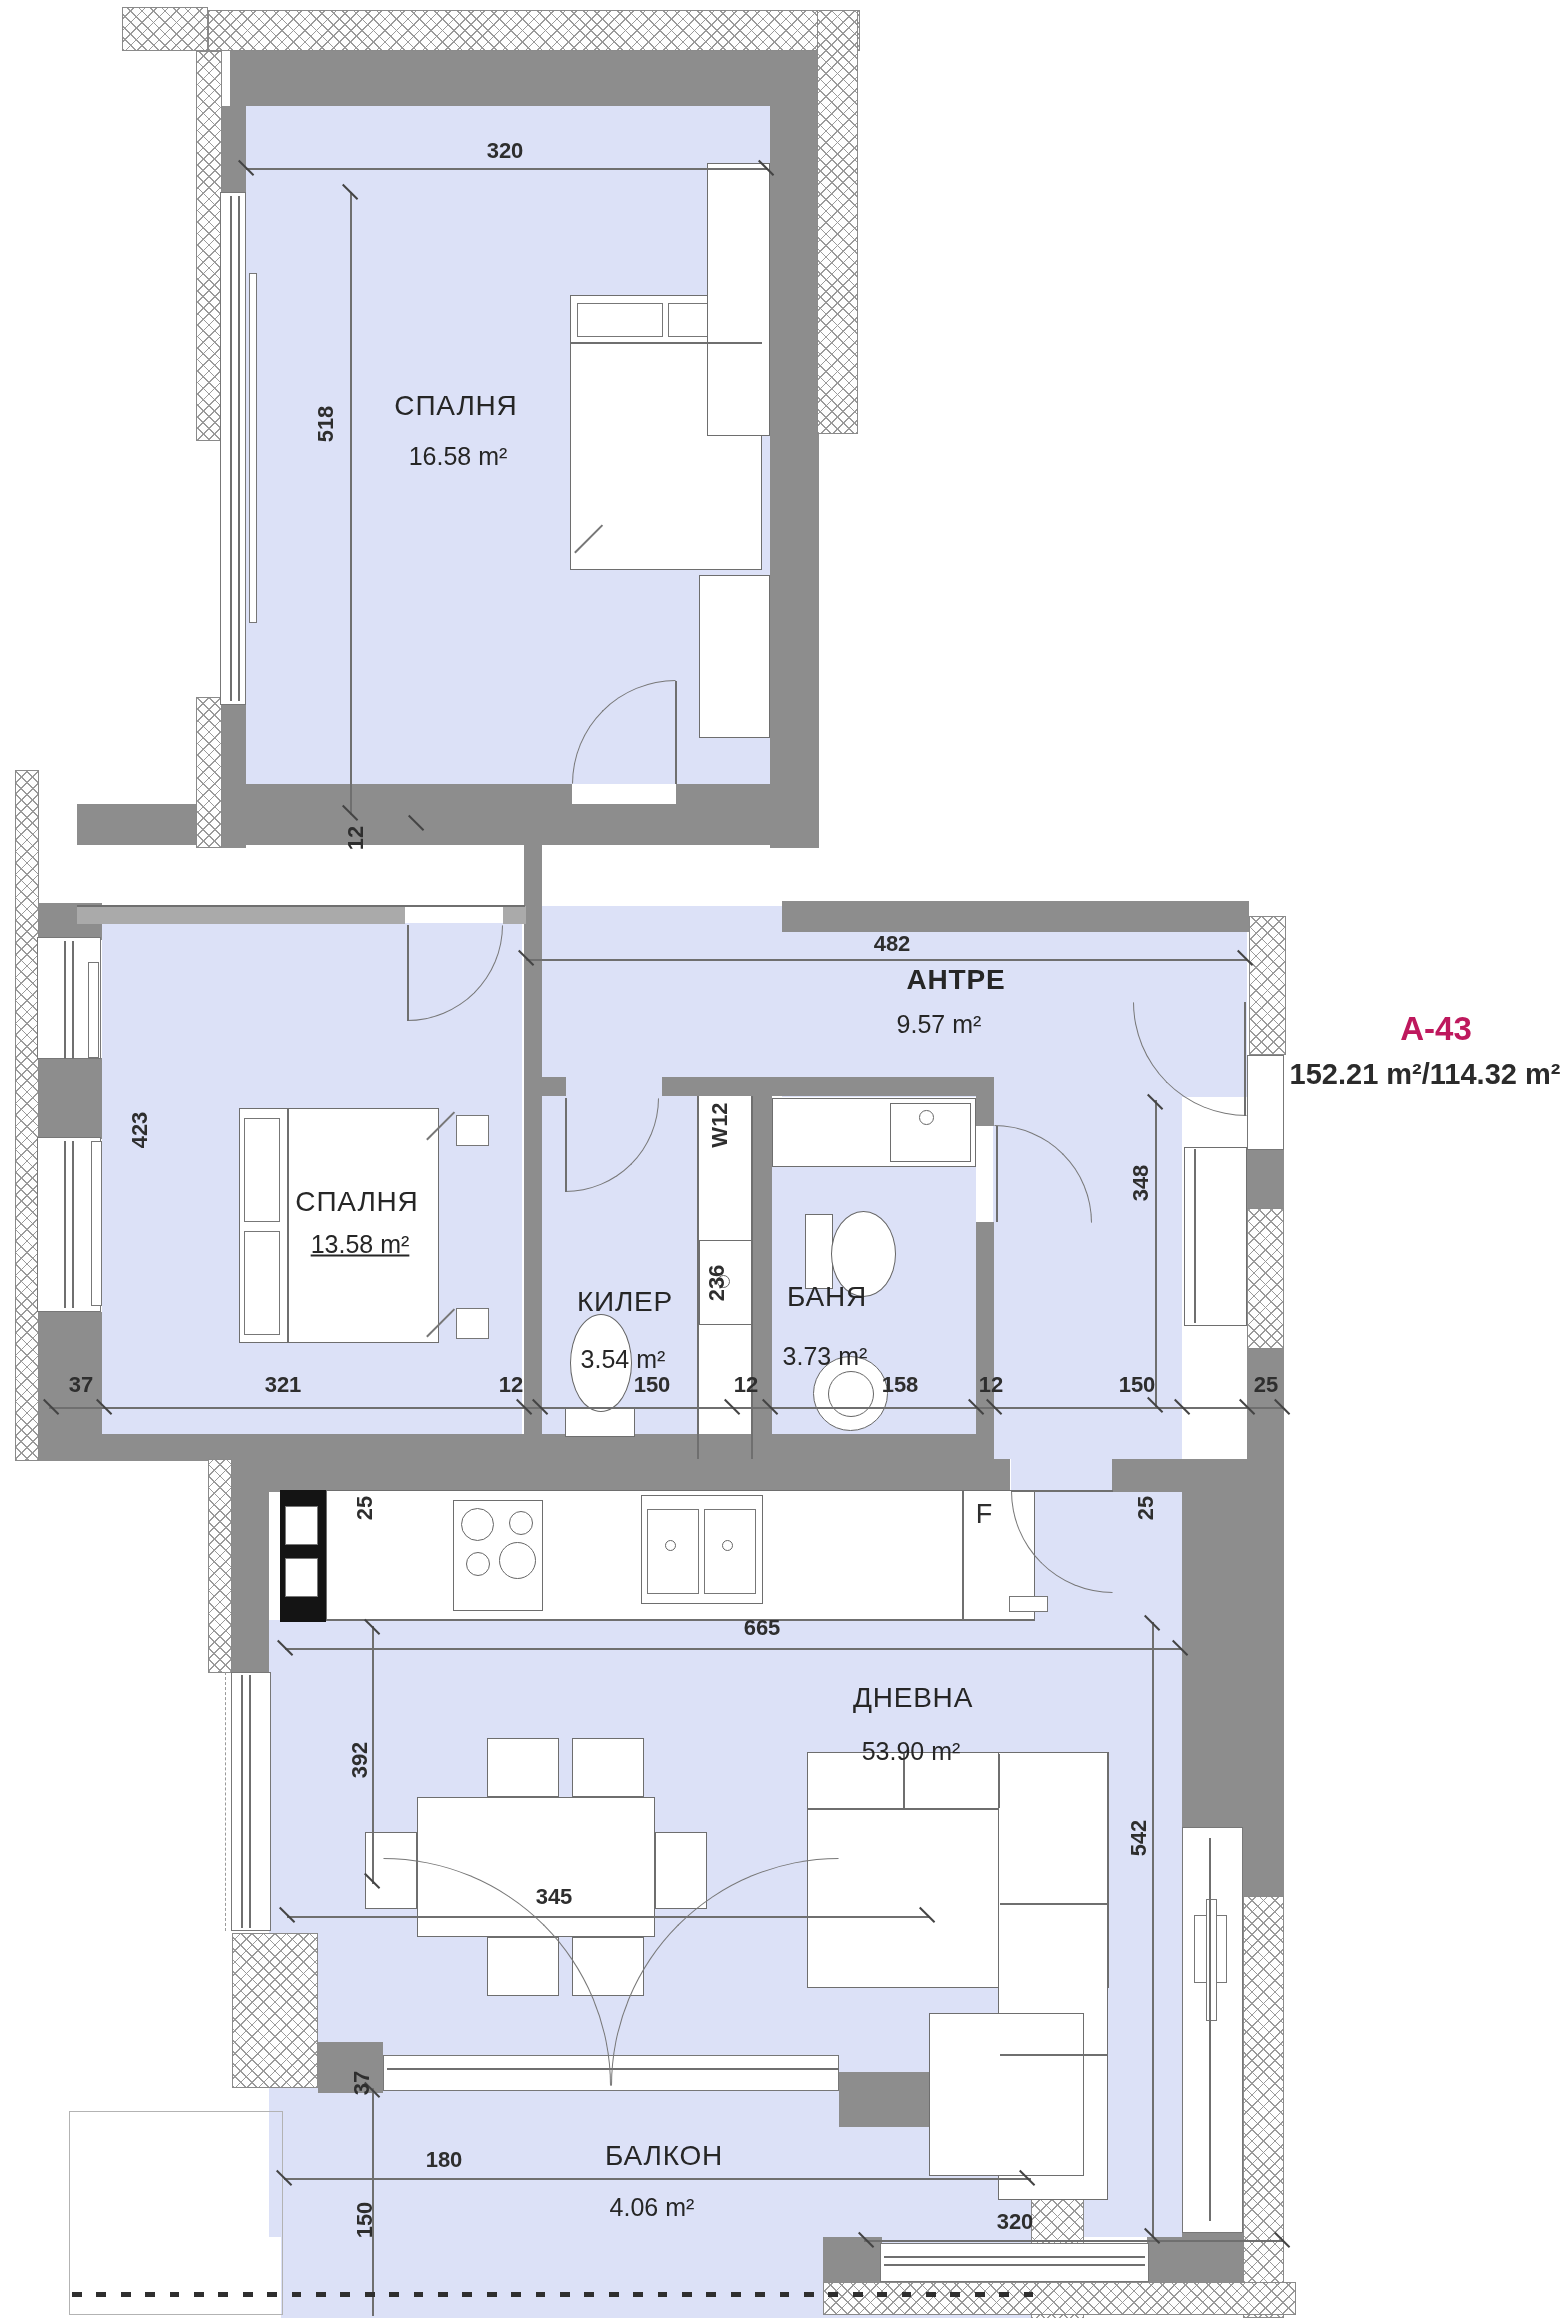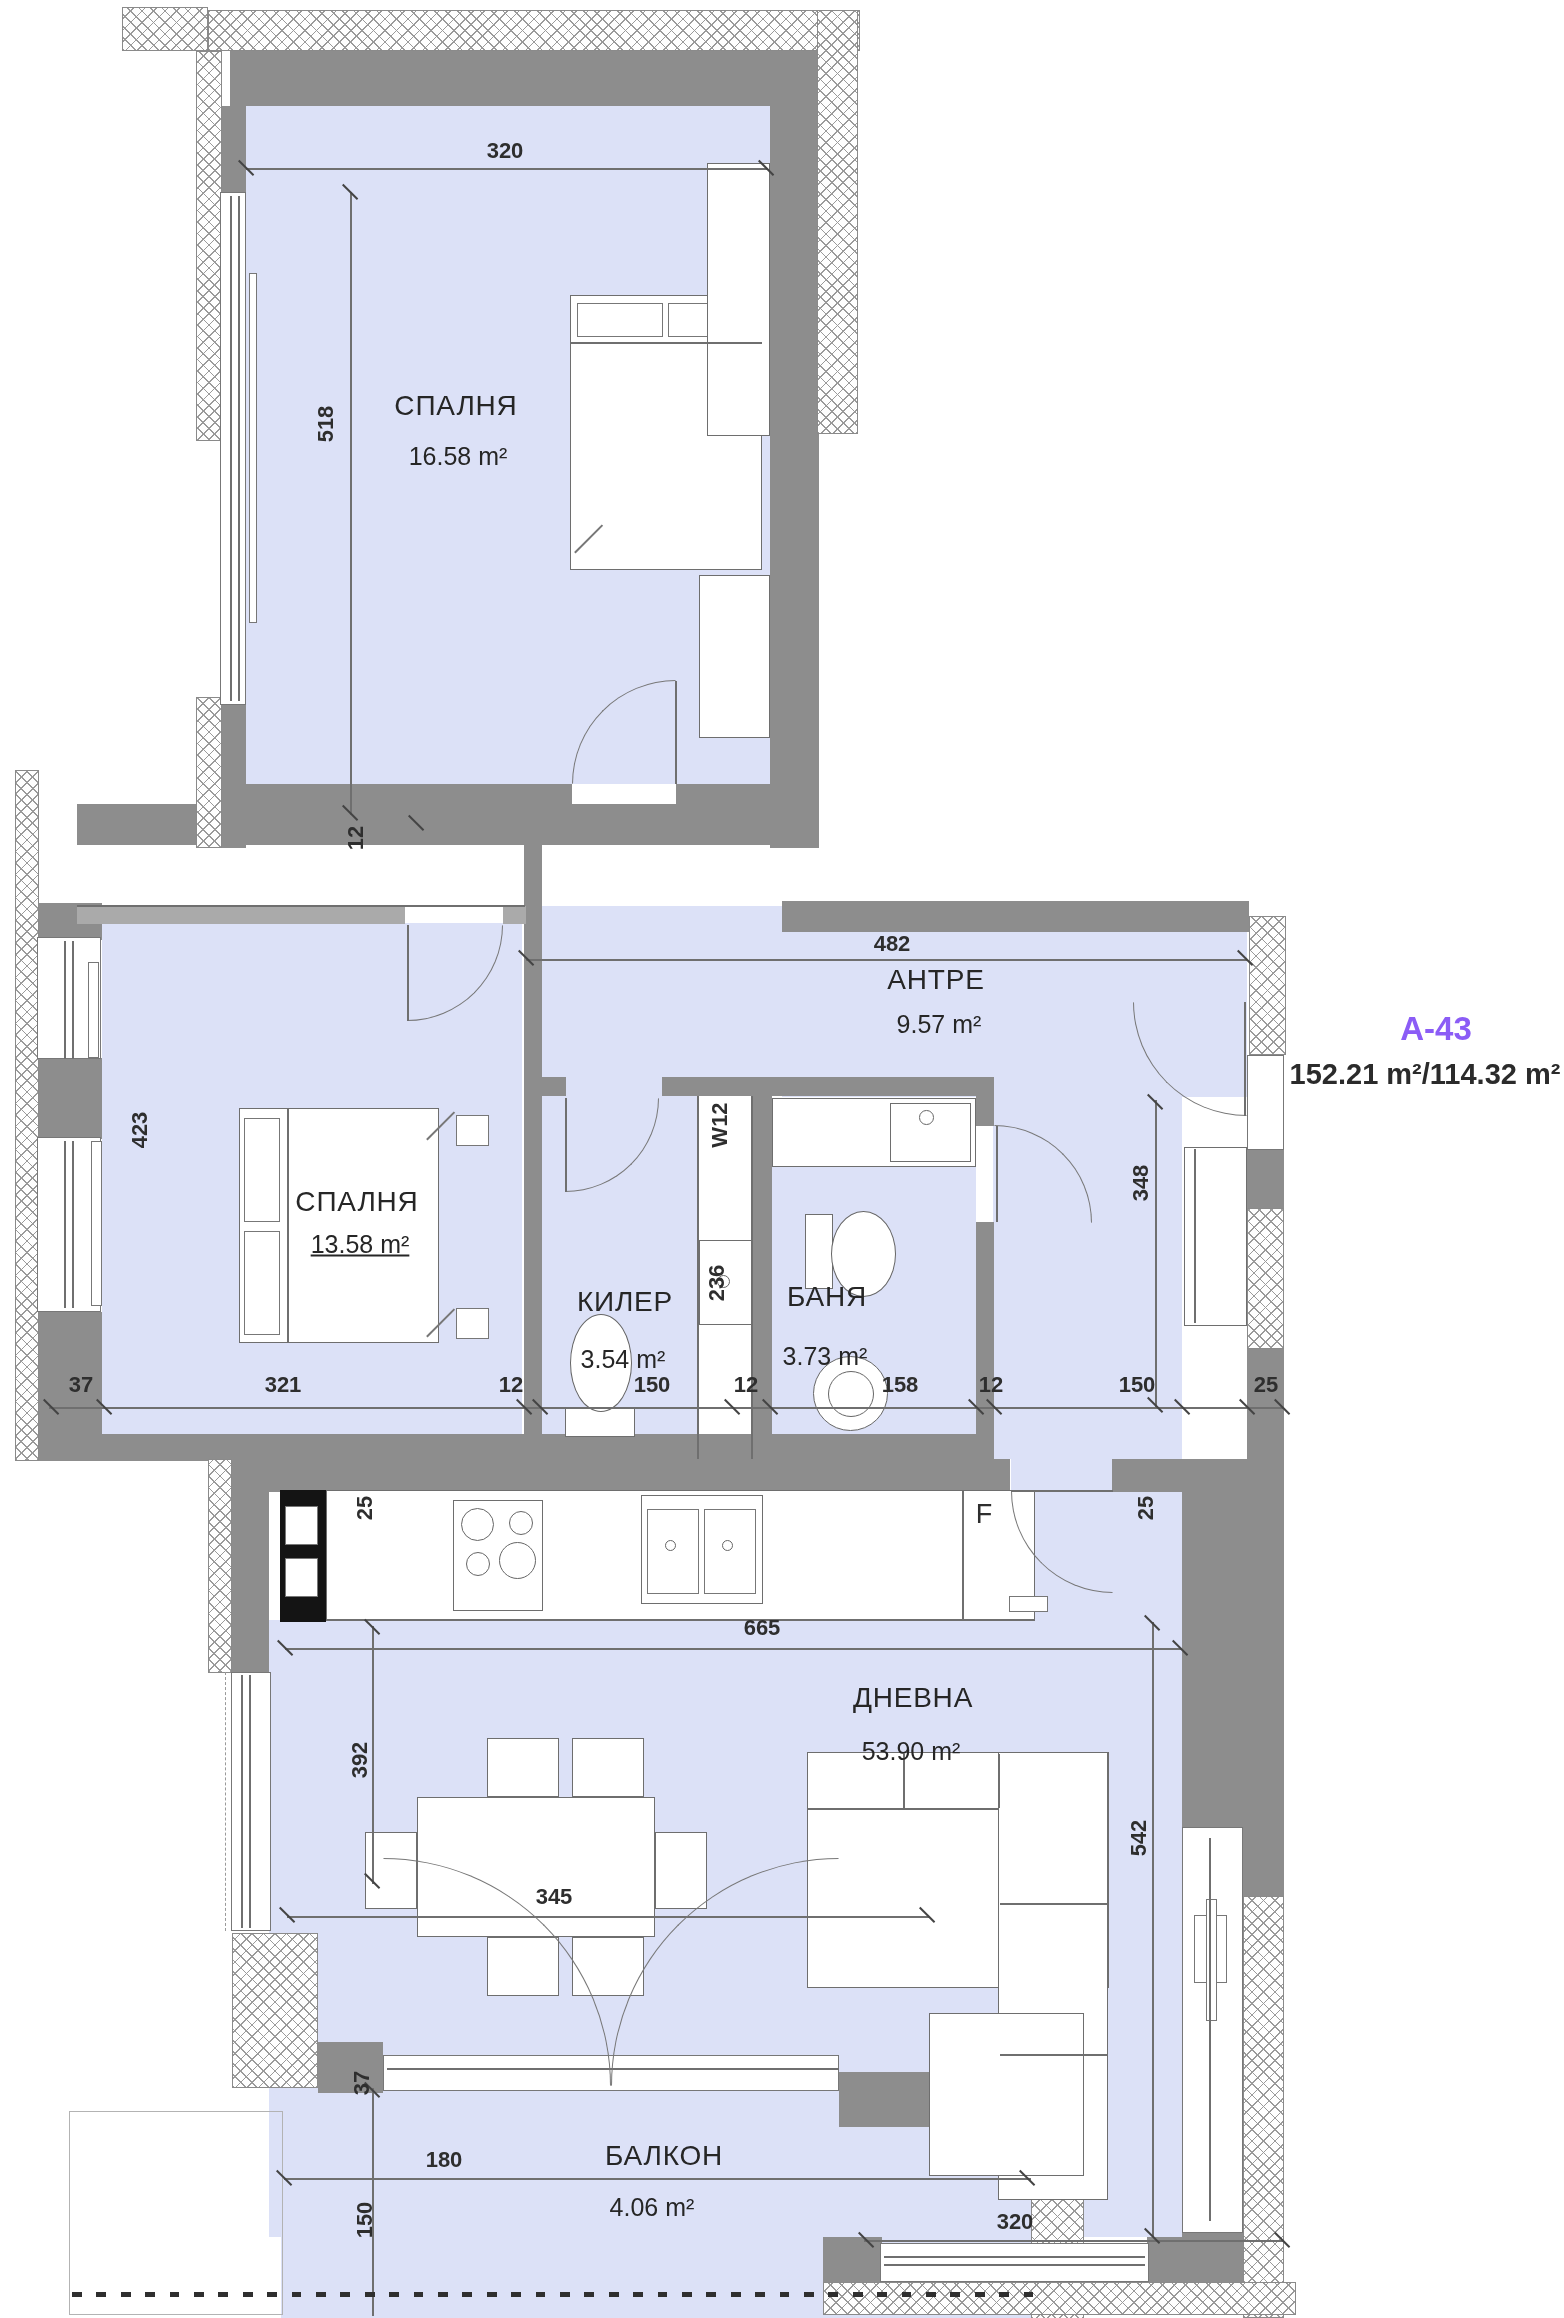--- a/index.html
+++ b/index.html
@@ -20,21 +20,21 @@
   .circ{position:absolute;border:1.6px solid #666;border-radius:50%;background:#fff;box-sizing:border-box;}
   .ell{position:absolute;border:1.6px solid #666;border-radius:50%;background:#fff;box-sizing:border-box;}
   .blk{position:absolute;background:#141414;}
   .dim{position:absolute;transform:translate(-50%,-50%);font-size:22px;font-weight:700;color:#2e2e2e;white-space:nowrap;}
   .dim.v{transform:translate(-50%,-50%) rotate(-90deg);}
   .rlbl{position:absolute;transform:translate(-50%,-50%);font-size:28px;color:#262626;letter-spacing:0.8px;white-space:nowrap;}
   .rarea{position:absolute;transform:translate(-50%,-50%);font-size:25px;color:#262626;white-space:nowrap;}
   .ann{position:absolute;transform:translate(-50%,-50%);font-size:22px;font-weight:700;color:#2e2e2e;}
   .ann.v{transform:translate(-50%,-50%) rotate(-90deg);}
   .annF{position:absolute;transform:translate(-50%,-50%);font-size:27px;color:#2e2e2e;}
-  .ttl1{position:absolute;transform:translate(-50%,-50%);font-size:33px;font-weight:700;color:#8b5cf6;}
+  .ttl1{position:absolute;transform:translate(-50%,-50%);font-size:33px;font-weight:700;color:#be185d;}
   .ttl2{position:absolute;transform:translate(-50%,-50%);font-size:29px;font-weight:700;color:#2b2b2b;white-space:nowrap;}
   .rail{position:absolute;height:4.9px;background:repeating-linear-gradient(90deg,#2f2f2f 0 9.8px,transparent 9.8px 24.4px);}
   .dash{position:absolute;border-left:1.6px dashed #9a9a9a;}
   .outl{position:absolute;border:1.6px solid #b3b3b3;box-sizing:border-box;background:transparent;}
   .fold{position:absolute;width:39px;height:1.6px;background:#777;transform:rotate(-45deg);}
 </style>
 </head>
 <body>
 
 <div id="stage">
@@ -243,21 +243,21 @@
     <div class="tick" style="left: 1155px; top: 1102px;"></div>
     <div class="tick" style="left: 1155px; top: 1405px;"></div>
     <div class="tick" style="left: 284px; top: 2178px;"></div>
     <div class="tick" style="left: 1027px; top: 2178px;"></div>
     <div class="tick" style="left: 866px; top: 2240px;"></div>
     <div class="tick" style="left: 1282px; top: 2240px;"></div>
     <div class="tick" style="left: 416px; top: 823px;"></div>
     <div class="tick" style="left: 372px; top: 2090px;"></div>
     <div class="rlbl" style="left: 456px; top: 406px;">СПАЛНЯ</div>
     <div class="rarea" style="left: 458px; top: 456px;">16.58 m²</div>
-    <div class="rlbl" style="left: 936px; top: 980px;">АНТРЕ</div>
+    <div class="rlbl" style="left: 956px; top: 980px; font-weight: bold;">АНТРЕ</div>
     <div class="rarea" style="left: 939px; top: 1024px;">9.57 m²</div>
     <div class="rlbl" style="left: 357px; top: 1202px;">СПАЛНЯ</div>
     <div class="rarea" style="left: 360px; top: 1244px; text-decoration: underline;">13.58 m²</div>
     <div class="rlbl" style="left: 625px; top: 1302px;">КИЛЕР</div>
     <div class="rarea" style="left: 623px; top: 1359px;">3.54 m²</div>
     <div class="rlbl" style="left: 827px; top: 1297px;">БАНЯ</div>
     <div class="rarea" style="left: 825px; top: 1356px;">3.73 m²</div>
     <div class="rlbl" style="left: 913px; top: 1698px;">ДНЕВНА</div>
     <div class="rarea" style="left: 911px; top: 1751px;">53.90 m²</div>
     <div class="rlbl" style="left: 664px; top: 2156px;">БАЛКОН</div>

